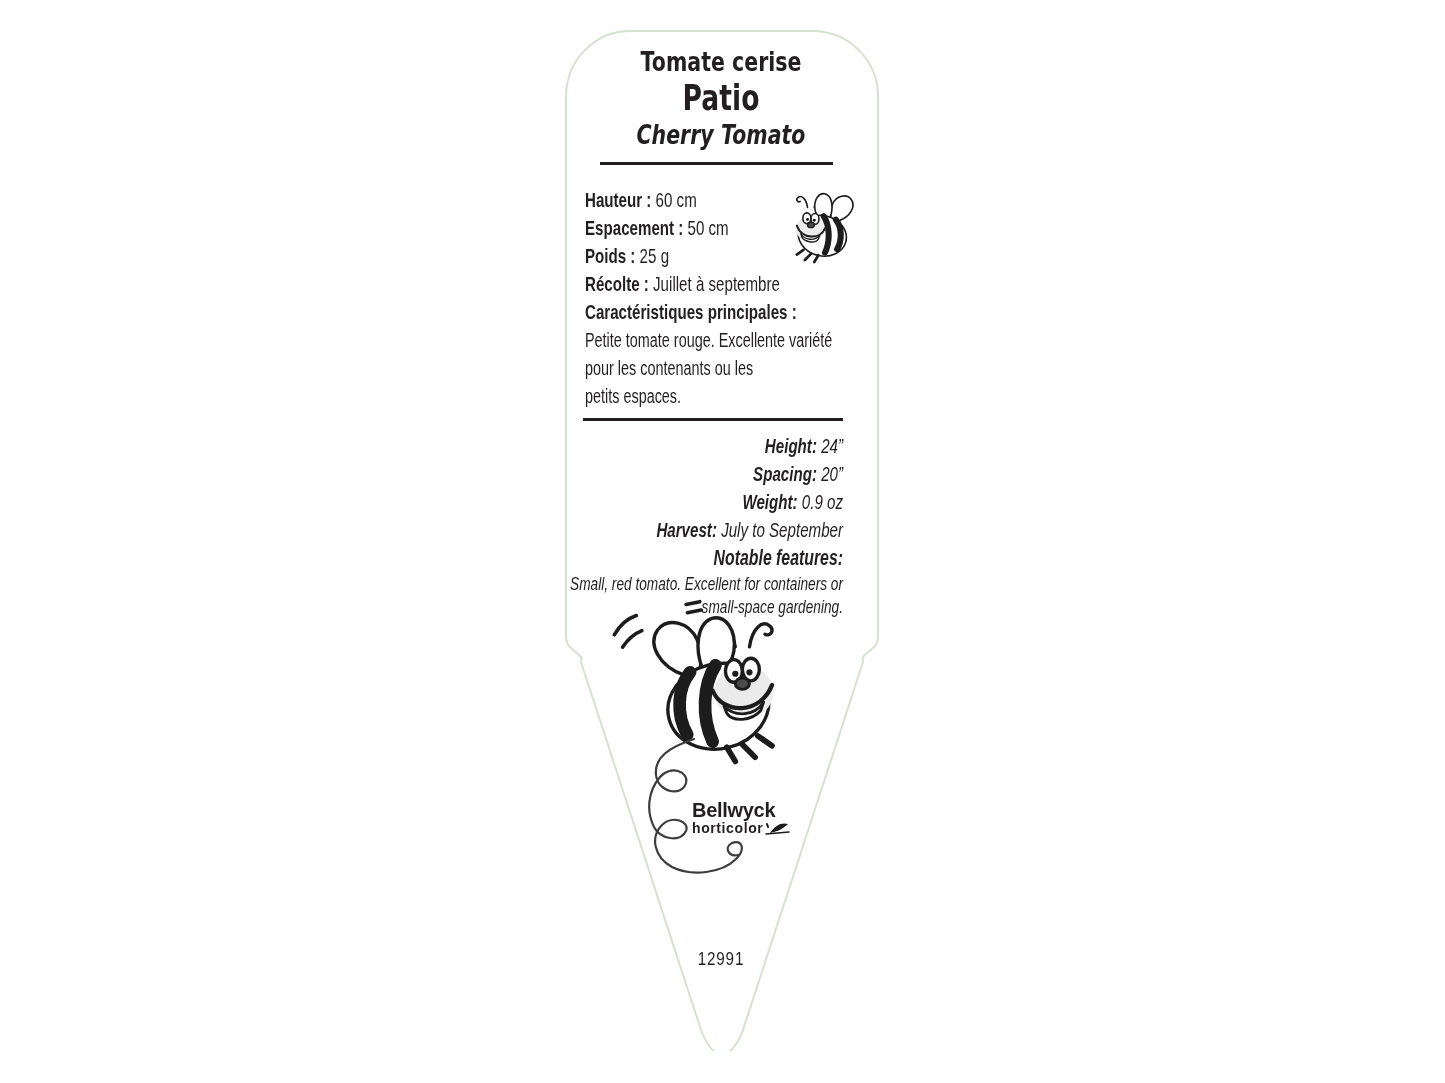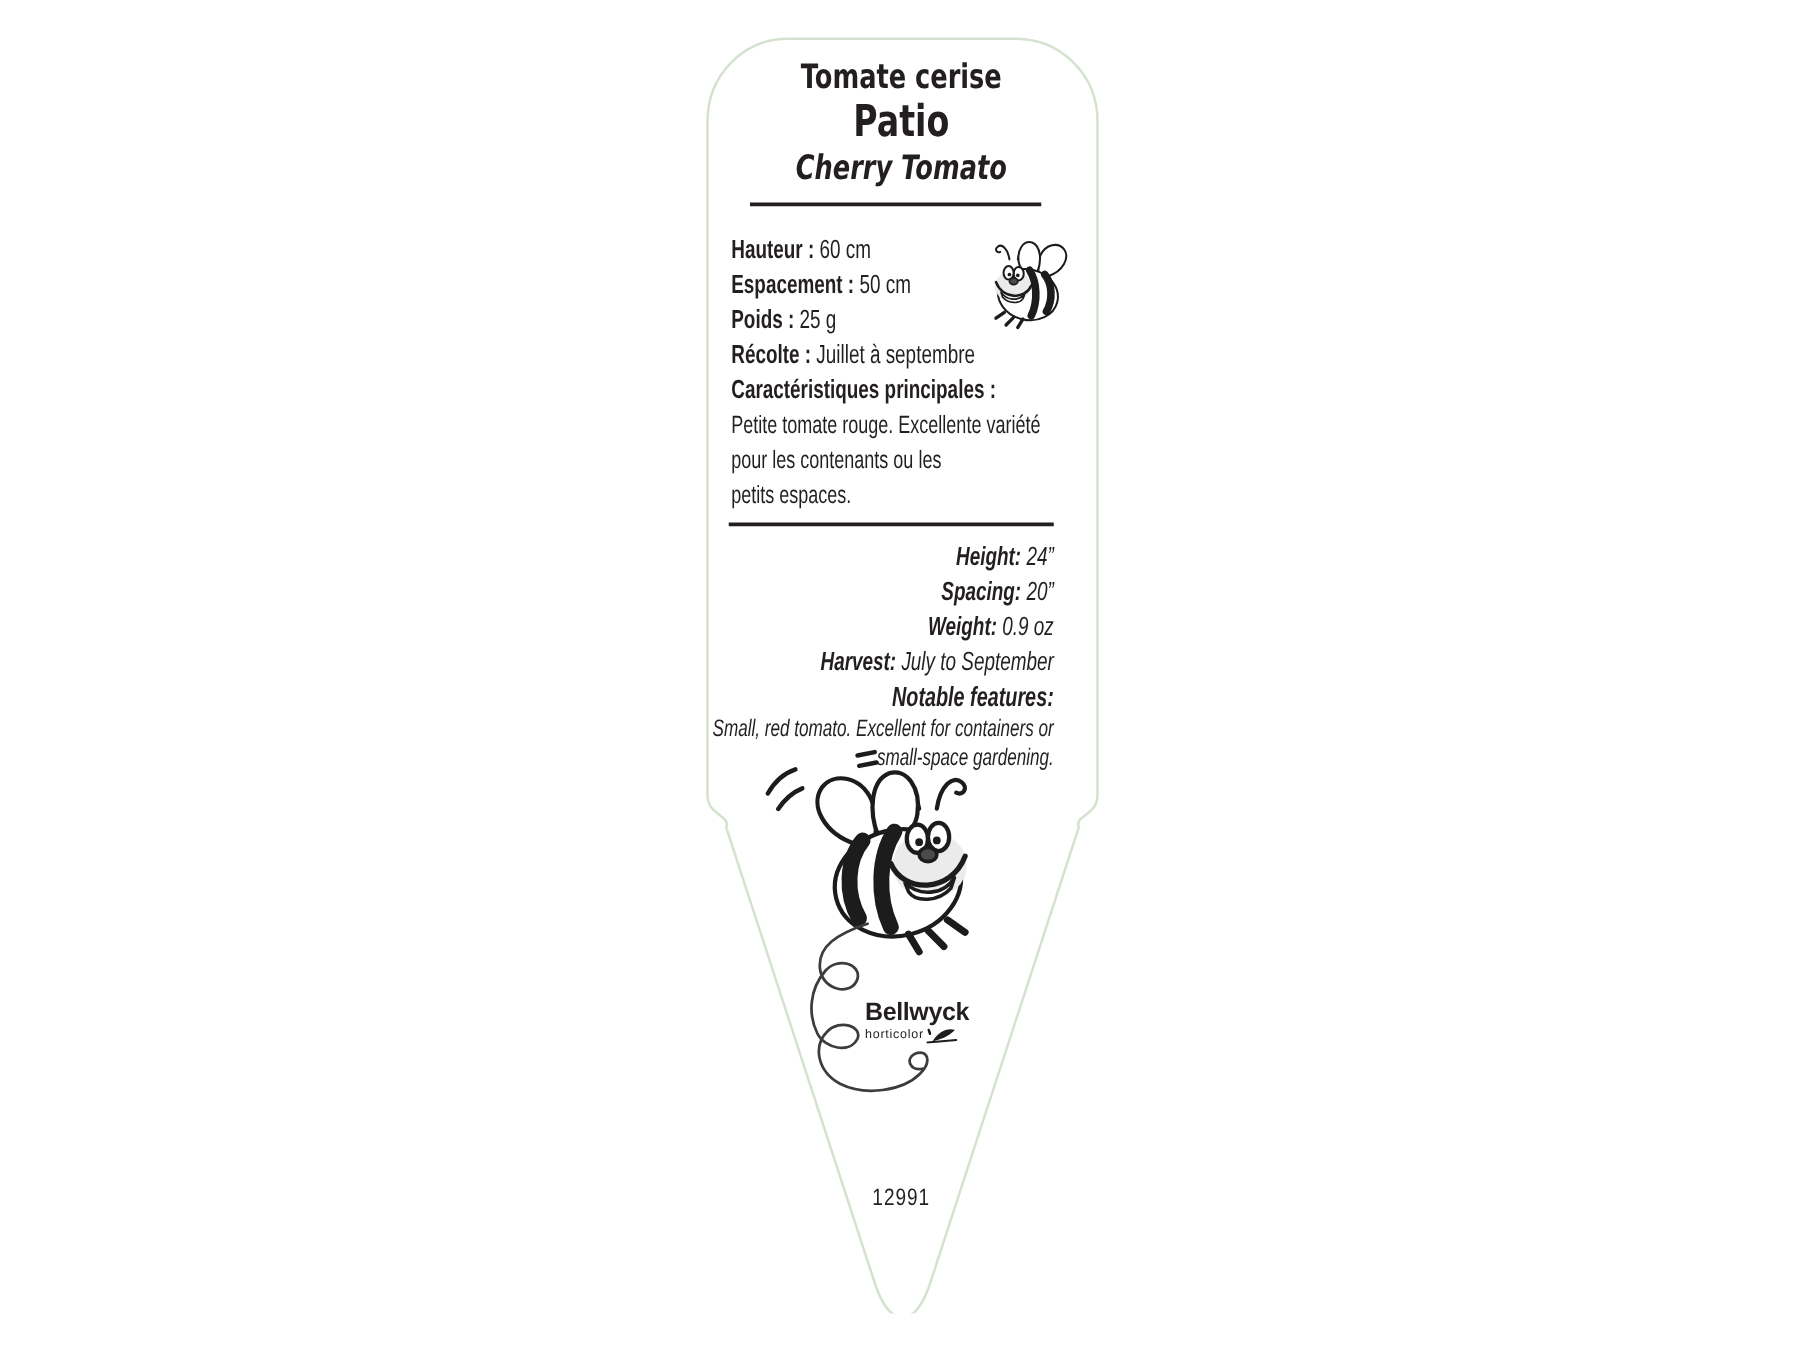--- a/index.html
+++ b/index.html
@@ -33,21 +33,21 @@
   .en-block{right:602px;top:432px;width:430px;text-align:right;
             transform:scaleX(0.72);transform-origin:100% 0;
             font-style:italic;font-size:21px;line-height:28px;}
   .en-block .lbl{font-weight:bold;}
   .en-feat{font-size:19px;line-height:23px;}
   .en-feat-label{font-weight:bold;font-size:22px;line-height:28px;}
 
   
   .brand{left:672px;top:800px;line-height:1;margin-left:20px;}
   .brand-name{font-size:20px;font-weight:bold;letter-spacing:-0.3px;}
-  .brand-sub{font-size:10px;font-weight:400;letter-spacing:0.6px;display:flex;align-items:center;gap:1px;margin-top:1px;}
+  .brand-sub{font-size:14px;font-weight:700;letter-spacing:0.6px;display:flex;align-items:center;gap:1px;margin-top:1px;}
   .sku{left:565px;top:948px;width:312px;text-align:center;font-size:19px;
        transform:scaleX(0.8);transform-origin:50% 0;letter-spacing:1px;}
 
   .bee-small{left:780px;top:190px;transform:scaleX(-1);}
   .bee-large{left:606px;top:596px;}
   .squiggle{left:595px;top:735px;}
 </style>
 </head>
 <body>
 

